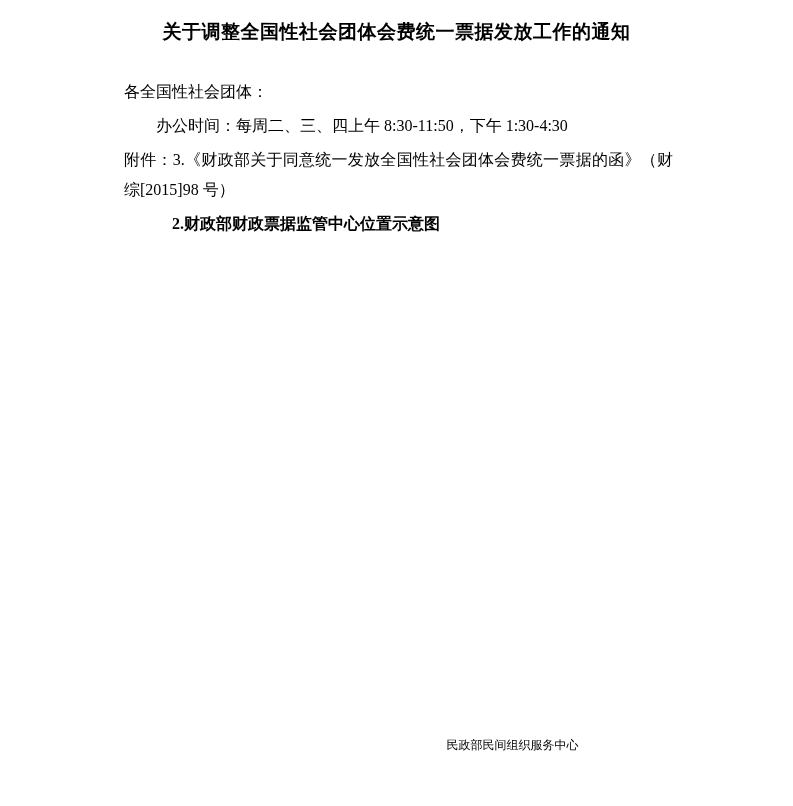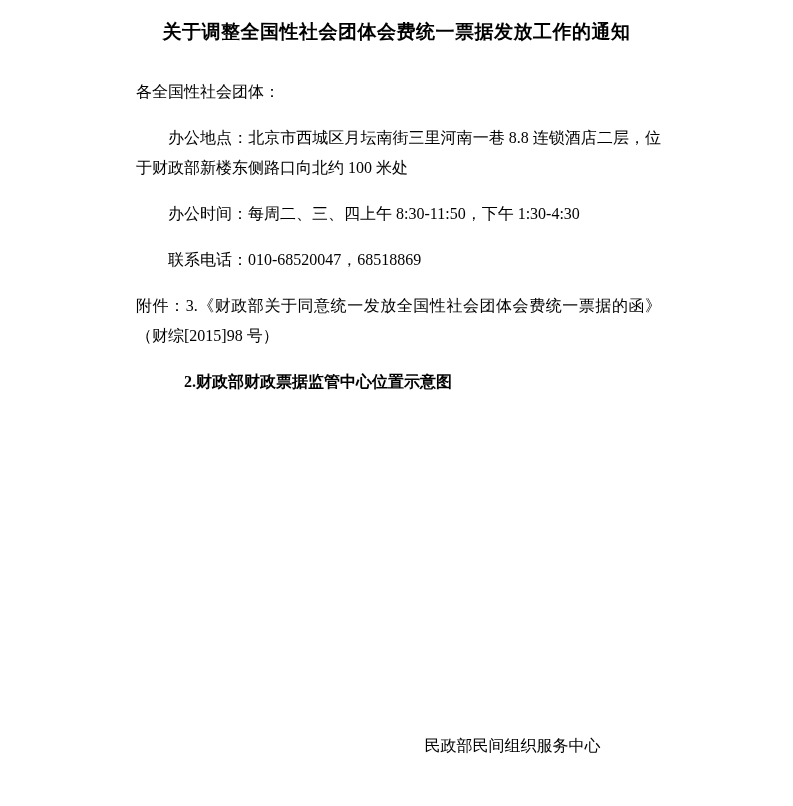--- a/index.html
+++ b/index.html
@@ -26,54 +26,52 @@
   }
 
   .doc-body {
     margin: 31px 116px 0 120px; 
     font-size: 16px;
     line-height: 30px;
     text-align: justify;
     text-justify: inter-ideograph;
   }
 
-  .doc-body p { margin: 16px; padding: 0; }
+  .doc-body p { margin: 4px; padding: 0; }
 
   .indent-2 { text-indent: 2em; }
   .indent-3 { text-indent: 3em; font-weight: bold; }
 
   .signature-block {
     position: absolute;
     top: 730px;
     left: 232px;
     width: 561px;
     text-align: center;
-    font-size: 16px;
+    font-size: 12px;
     line-height: 31px;
   }
 </style>
 </head>
 <body>
 
 <div class="page">
 
   <div class="doc-title">关于调整全国性社会团体会费统一票据发放工作的通知</div>
 
   <div class="doc-body">
 
     <p>各全国性社会团体：</p>
 
 
 
 
-    <p class="indent-2">办公地点：北京市西城区月坛南街三里河南一巷 8.8 连锁酒店二层，位于财政部新楼东侧路口向北约 100 米处</p>
 
     <p class="indent-2">办公时间：每周二、三、四上午 8:30-11:50，下午 1:30-4:30</p>
 
-    <p class="indent-2">联系电话：010-68520047，68518869</p>
 
     <p>附件：3.《财政部关于同意统一发放全国性社会团体会费统一票据的函》（财综[2015]98 号）</p>
 
     <p class="indent-3">2.财政部财政票据监管中心位置示意图</p>
 
   </div>
 
   <div class="signature-block">
     <div>民政部民间组织服务中心</div>
   </div>

